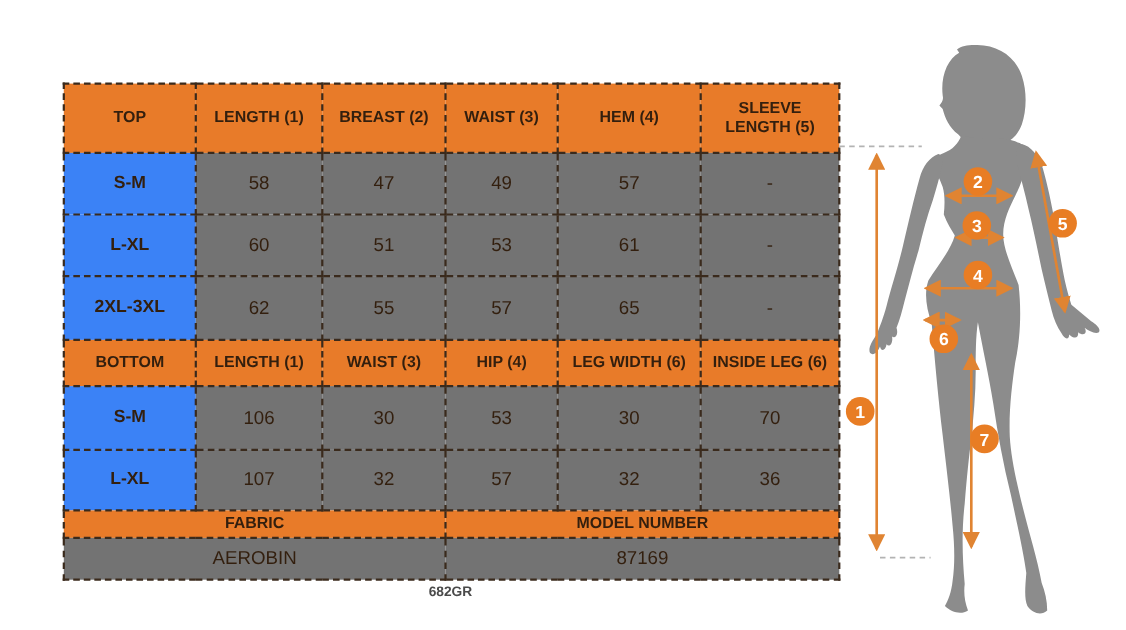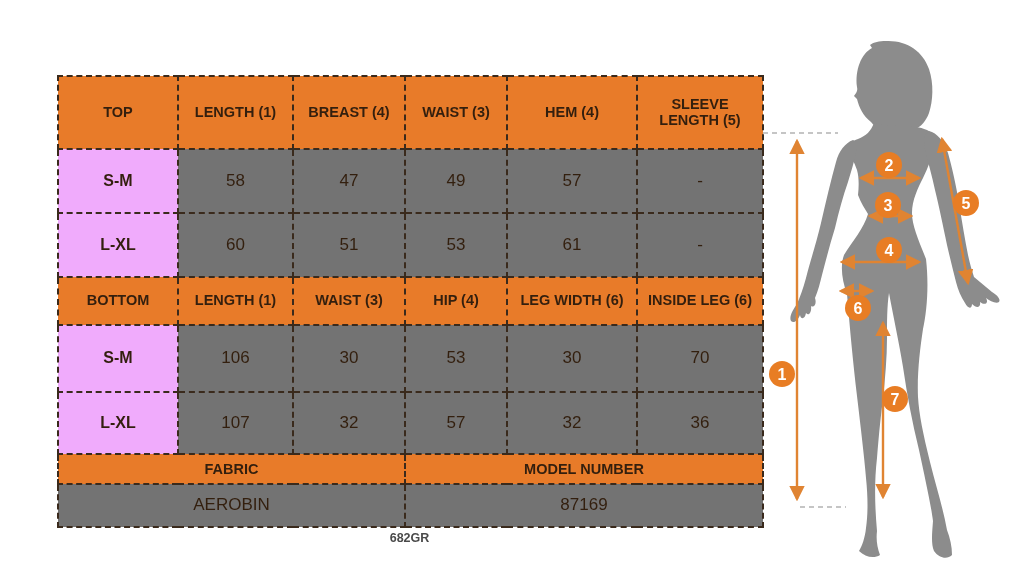--- a/index.html
+++ b/index.html
@@ -12,21 +12,21 @@
     position:absolute;left:57px;top:75px;width:705px;height:453px;
     border-collapse:collapse;table-layout:fixed;
   }
   .size-table td{
     border:2px dashed #3a2a1c;
     text-align:center;vertical-align:middle;
     color:#331f0e;padding:1px 2px;
   }
   .hdr{background:#e87b29;font-weight:700;font-size:14.5px;line-height:1.15;}
   .cell{background:#737373;font-size:17px;}
-  .size{background:#f0abfc;font-weight:700;font-size:16px;}
+  .size{background:#3b82f6;font-weight:700;font-size:16px;}
   .r1{height:52px;}  .r2{height:46px;}  .r3{height:46px;}  .r4{height:48px;}
   .r5{height:34px;margin-left:24px;}  .r6{height:48px;}  .r7{height:45px;}  .r8{height:43px;}
   .r9{height:21px;}  .r10{height:31px;}
   .product-code{
     position:absolute;left:57px;top:531px;width:705px;
     text-align:center;font-size:12.5px;font-weight:600;color:#4a4a4a;
   }
   
   .figure-svg{position:absolute;left:760px;top:20px;width:264px;height:553px;}
   .marker-num{
@@ -43,39 +43,47 @@
       <col style="width:115px">
       <col style="width:112px">
     <col style="width:102px">
       <col style="width:130px">
       <col style="width:126px">
   </colgroup>
   <tbody>
     <tr class="r1">
       <td class="hdr">TOP</td>
       <td class="hdr">LENGTH (1)</td>
-      <td class="hdr">BREAST (4)</td>
+      <td class="hdr">BREAST (2)</td>
       <td class="hdr">WAIST (3)</td>
       <td class="hdr">HEM (4)</td>
       <td class="hdr">SLEEVE LENGTH (5)</td>
     </tr>
     <tr class="r2">
       <td class="size">S-M</td>
       <td class="cell">58</td>
       <td class="cell">47</td>
       <td class="cell">49</td>
       <td class="cell">57</td>
       <td class="cell">-</td>
     </tr>
     <tr class="r3">
       <td class="size">L-XL</td>
       <td class="cell">60</td>
       <td class="cell">51</td>
       <td class="cell">53</td>
       <td class="cell">61</td>
+      <td class="cell">-</td>
+    </tr>
+    <tr class="r4">
+      <td class="size">2XL-3XL</td>
+      <td class="cell">62</td>
+      <td class="cell">55</td>
+      <td class="cell">57</td>
+      <td class="cell">65</td>
       <td class="cell">-</td>
     </tr>
     <tr class="r5">
       <td class="hdr">BOTTOM</td>
       <td class="hdr">LENGTH (1)</td>
       <td class="hdr">WAIST (3)</td>
       <td class="hdr">HIP (4)</td>
       <td class="hdr">LEG WIDTH (6)</td>
       <td class="hdr">INSIDE LEG (6)</td>
     </tr>

